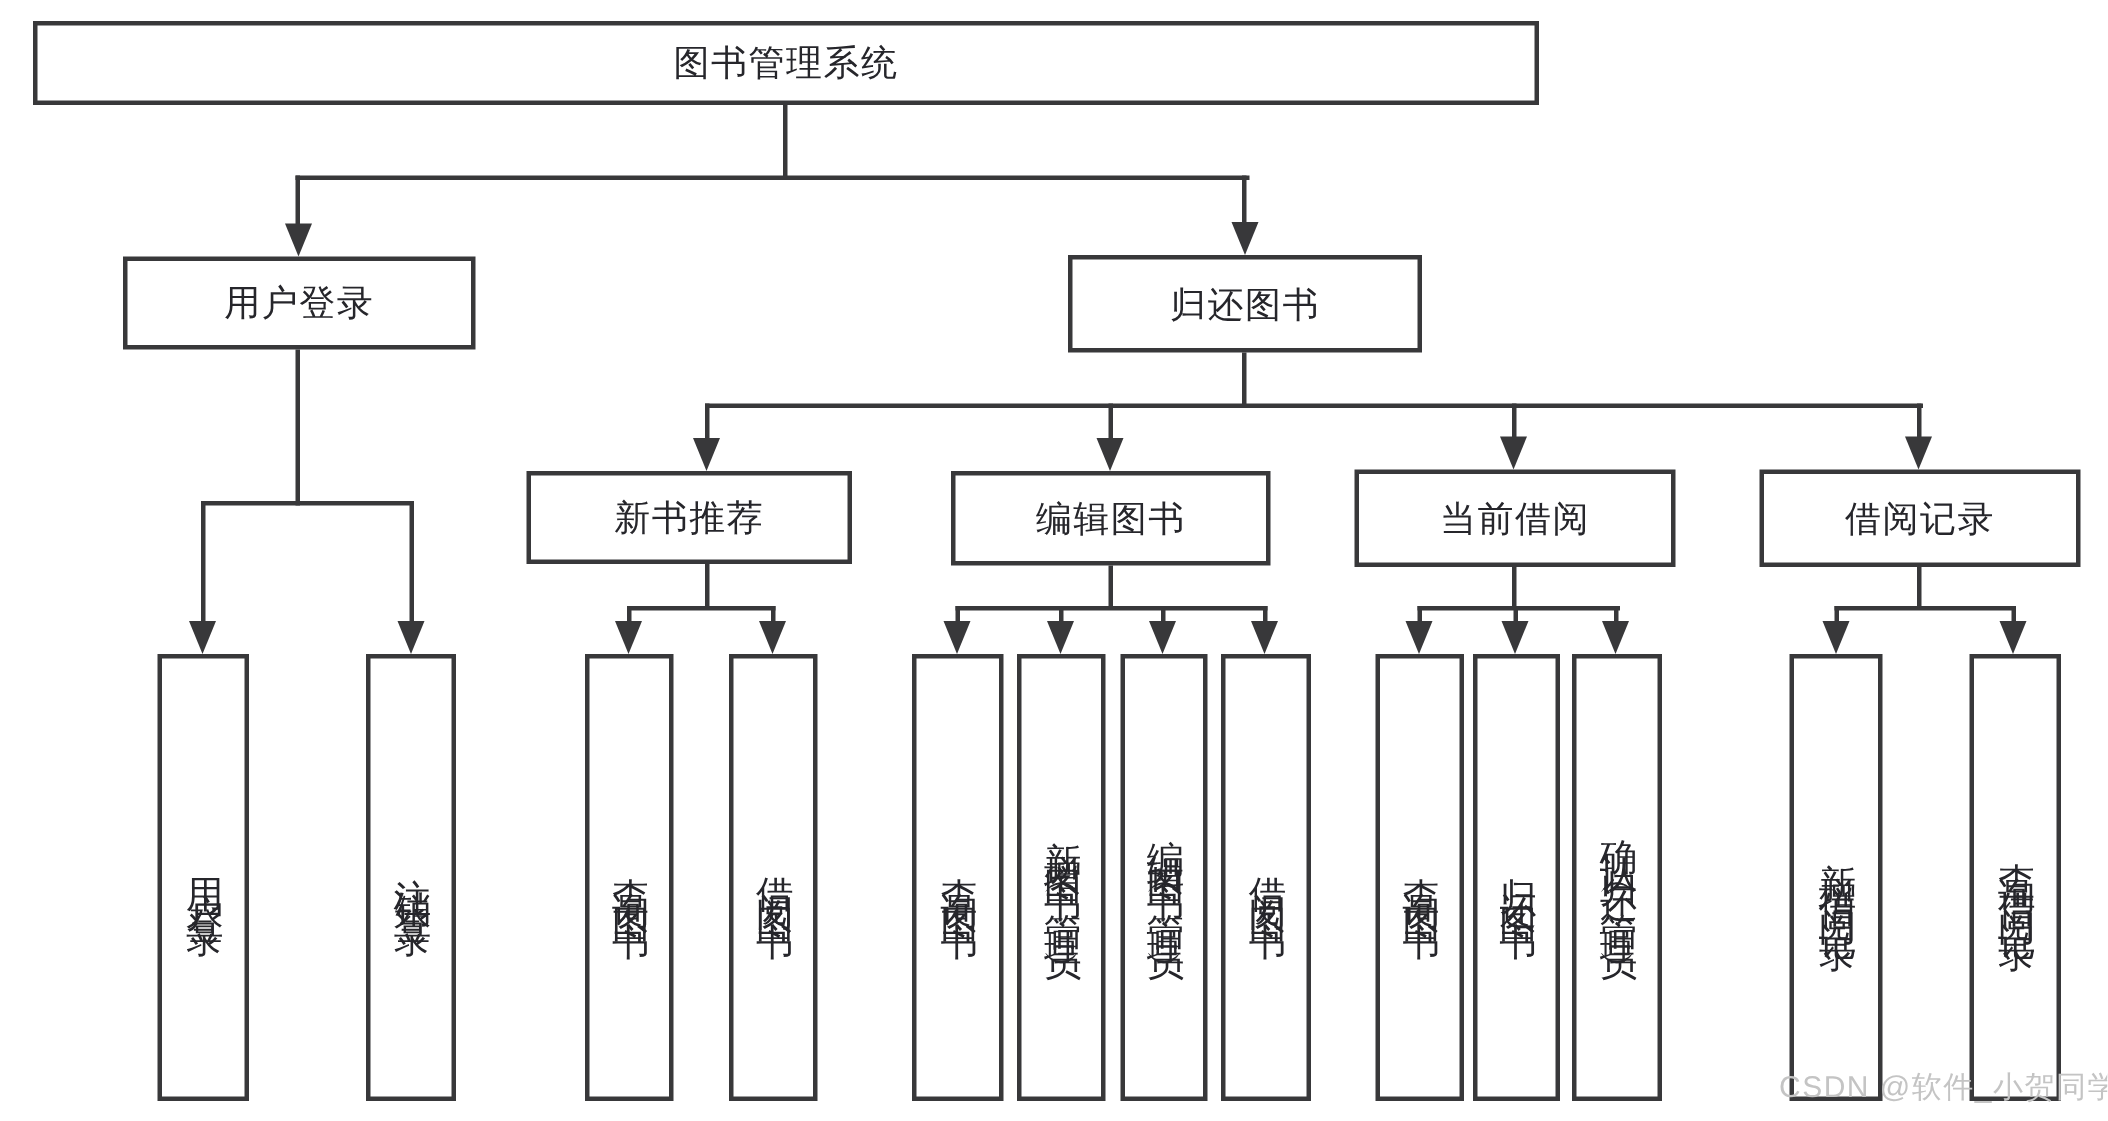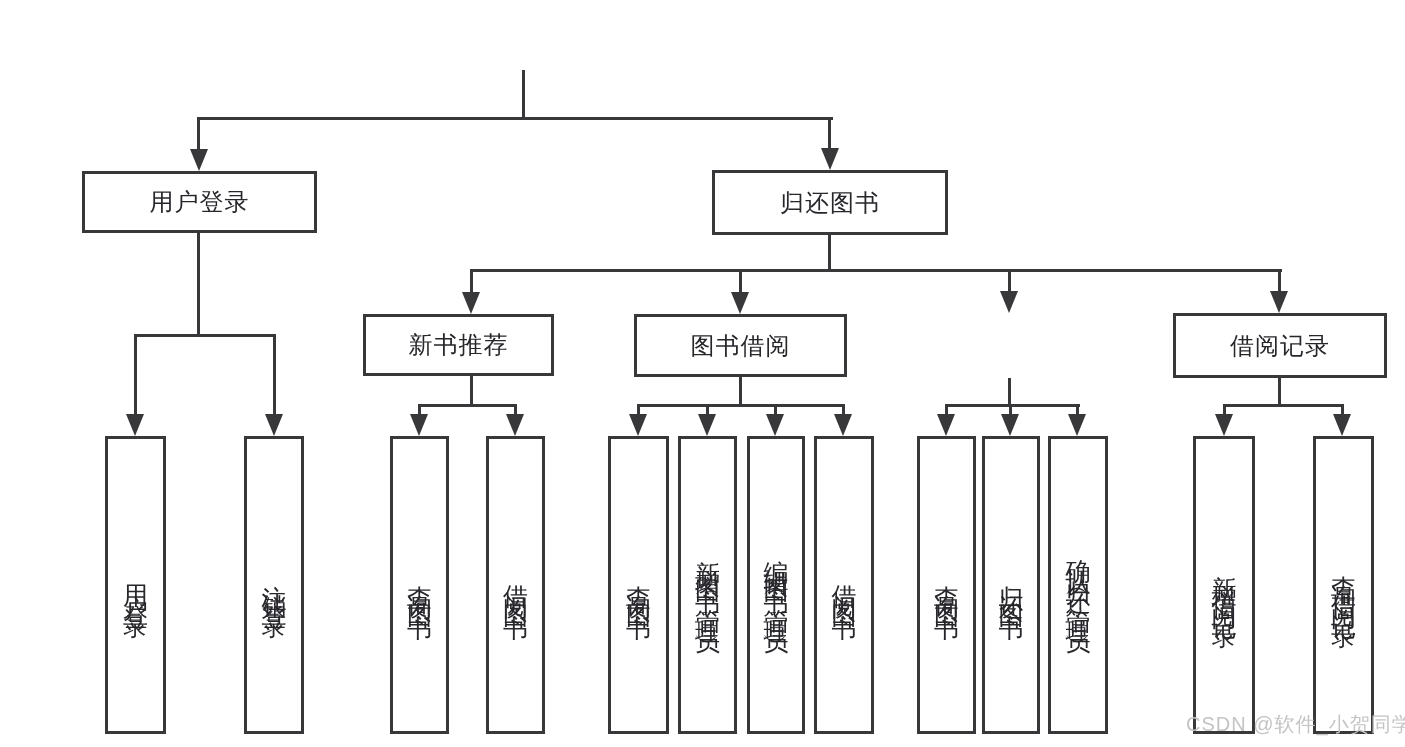--- a/index.html
+++ b/index.html
@@ -25,26 +25,28 @@
   .watermark{
     position:absolute;left:1186px;top:711px;z-index:5;
     font-size:20px;color:#c4c4c4;letter-spacing:1px;white-space:nowrap;
   }
 </style>
 </head>
 <body>
 
 <div id="stage">
 
+  <div class="node" style="left:22px;top:14px;width:1004px;height:56px;">图书管理系统</div>
 
   <div class="node" style="left:82px;top:171px;width:235px;height:62px;">用户登录</div>
   <div class="node" style="left:712px;top:170px;width:236px;height:65px;">归还图书</div>
 
-  <div class="node" style="left:363px;top:314px;width:191px;height:62px;">新书推荐</div>
-  <div class="node" style="left:634px;top:314px;width:213px;height:63px;">图书借阅</div>
+  <div class="node" style="left:351px;top:314px;width:217px;height:62px;">新书推荐</div>
+  <div class="node" style="left:634px;top:314px;width:213px;height:63px;">编辑图书</div>
+  <div class="node" style="left:903px;top:313px;width:214px;height:65px;">当前借阅</div>
   <div class="node" style="left:1173px;top:313px;width:214px;height:65px;">借阅记录</div>
 
   <div class="node v" style="left:105px;top:436px;width:61px;height:298px;">用户登录</div>
   <div class="node v" style="left:244px;top:436px;width:60px;height:298px;">注销登录</div>
 
   <div class="node v" style="left:390px;top:436px;width:59px;height:298px;">查询图书</div>
   <div class="node v" style="left:486px;top:436px;width:59px;height:298px;">借阅图书</div>
 
   <div class="node v" style="left:608px;top:436px;width:61px;height:298px;">查询图书</div>
   <div class="node v" style="left:678px;top:436px;width:59px;height:298px;">新增图书（管理员）</div>

